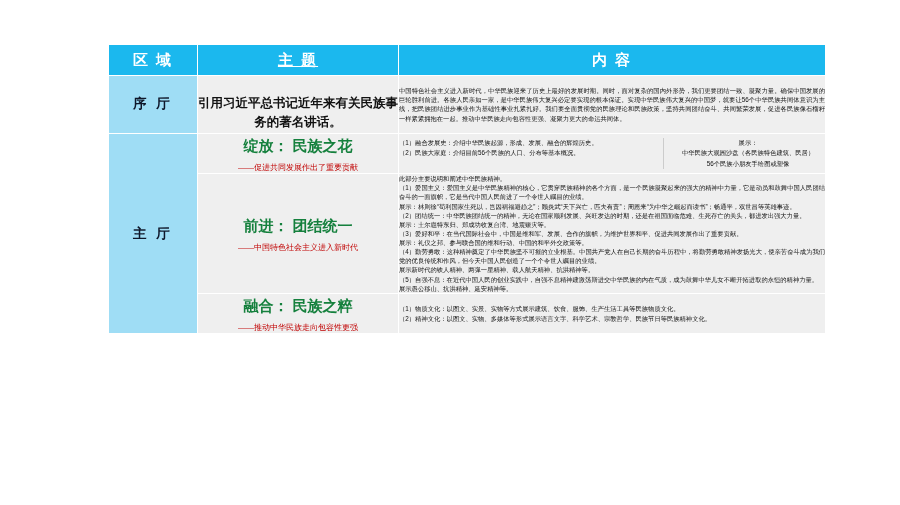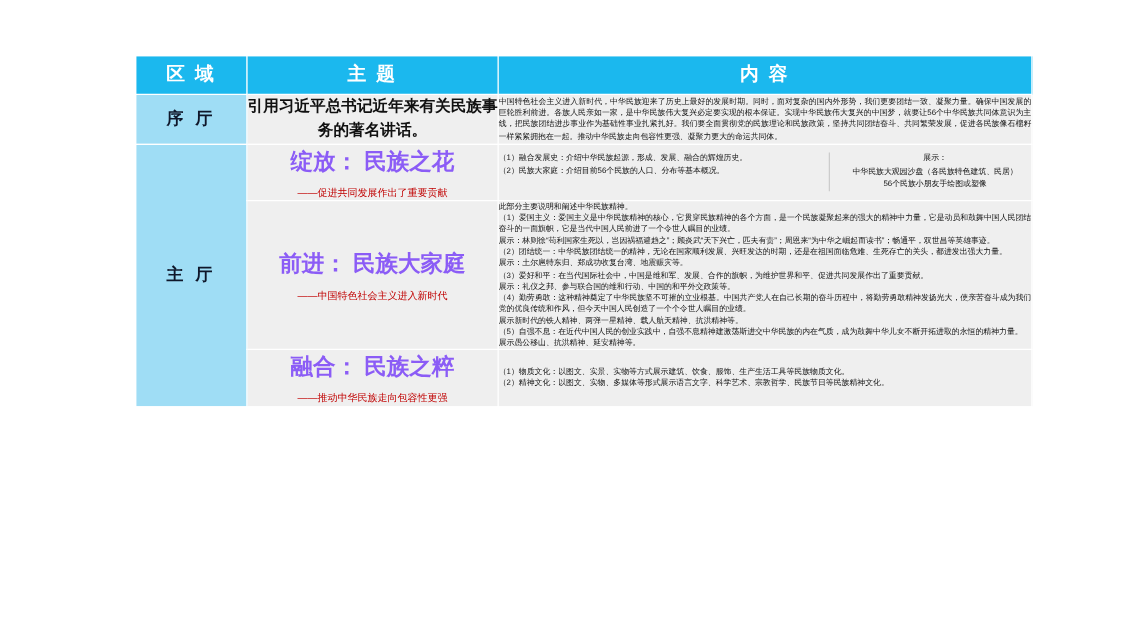--- a/index.html
+++ b/index.html
@@ -37,49 +37,50 @@
     background: #1BB8EE;
     color: #ffffff;
     text-align: center;
     font-weight: bold;
     font-size: 15px;
     letter-spacing: 2px;
     height: 30px;
     line-height: 30px;
   }
   .hdr.area { width: 88px; }
-  .hdr.topic { width: 200px; }
+  .hdr.topic { width: 200px; text-decoration: underline; }
   .hdr.content { width: 426px; }
 
   
   .region {
     background: #9FDDF5;
     color: #0f172a;
     text-align: center;
     font-weight: bold;
     font-size: 13.5px;
     letter-spacing: 3px;
     width: 88px;
   }
   
   .topic-cell {
     background: #EFEFEF;
     text-align: center;
     padding: 6px 8px;
     width: 200px;
   }
   .topic-main {
-    color: #8b5cf6;
+    color: #15803d;
     font-weight: bold;
-    font-size: 18px;
+    font-size: 15px;
     line-height: 1.55;
   }
   .topic-main.big {
     font-size: 12.5px;
     color: #111111;
+    margin-top: 18px;
   }
   .topic-sub {
     color: #C00000;
     font-size: 8px;
     margin-top: 5px;
     line-height: 1.4;
   }
   
   .content-cell {
     background: #EFEFEF;
@@ -147,21 +148,21 @@
             <p class="ctr">展示：</p>
             <p class="ctr">中华民族大观园沙盘（各民族特色建筑、民居）</p>
             <p class="ctr">56个民族小朋友手绘图或塑像</p>
           </div>
         </div>
       </td>
     </tr>
 
     <tr>
       <td class="topic-cell">
-        <div class="topic-main">前进： 民族大家庭</div>
+        <div class="topic-main">前进： 团结统一</div>
         <div class="topic-sub">——中国特色社会主义进入新时代</div>
       </td>
       <td class="content-cell" style="white-space: pre-line;">此部分主要说明和阐述中华民族精神。
 （1）爱国主义：爱国主义是中华民族精神的核心，它贯穿民族精神的各个方面，是一个民族凝聚起来的强大的精神中力量，它是动员和鼓舞中国人民团结奋斗的一面旗帜，它是当代中国人民前进了一个令世人瞩目的业绩。
 展示：林则徐“苟利国家生死以，岂因祸福避趋之”；顾炎武“天下兴亡，匹夫有责”；周恩来“为中华之崛起而读书”；畅通平，双世昌等英雄事迹。
 （2）团结统一：中华民族团结统一的精神，无论在国家顺利发展、兴旺发达的时期，还是在祖国面临危难、生死存亡的关头，都进发出强大力量。
 展示：土尔扈特东归、郑成功收复台湾、地震赈灾等。
 （3）爱好和平：在当代国际社会中，中国是维和军、发展、合作的旗帜，为维护世界和平、促进共同发展作出了重要贡献。
 展示：礼仪之邦、参与联合国的维和行动、中国的和平外交政策等。
 （4）勤劳勇敢：这种精神奠定了中华民族坚不可摧的立业根基。中国共产党人在自己长期的奋斗历程中，将勤劳勇敢精神发扬光大，使亲苦奋斗成为我们党的优良传统和作风，但今天中国人民创造了一个个令世人瞩目的业绩。

